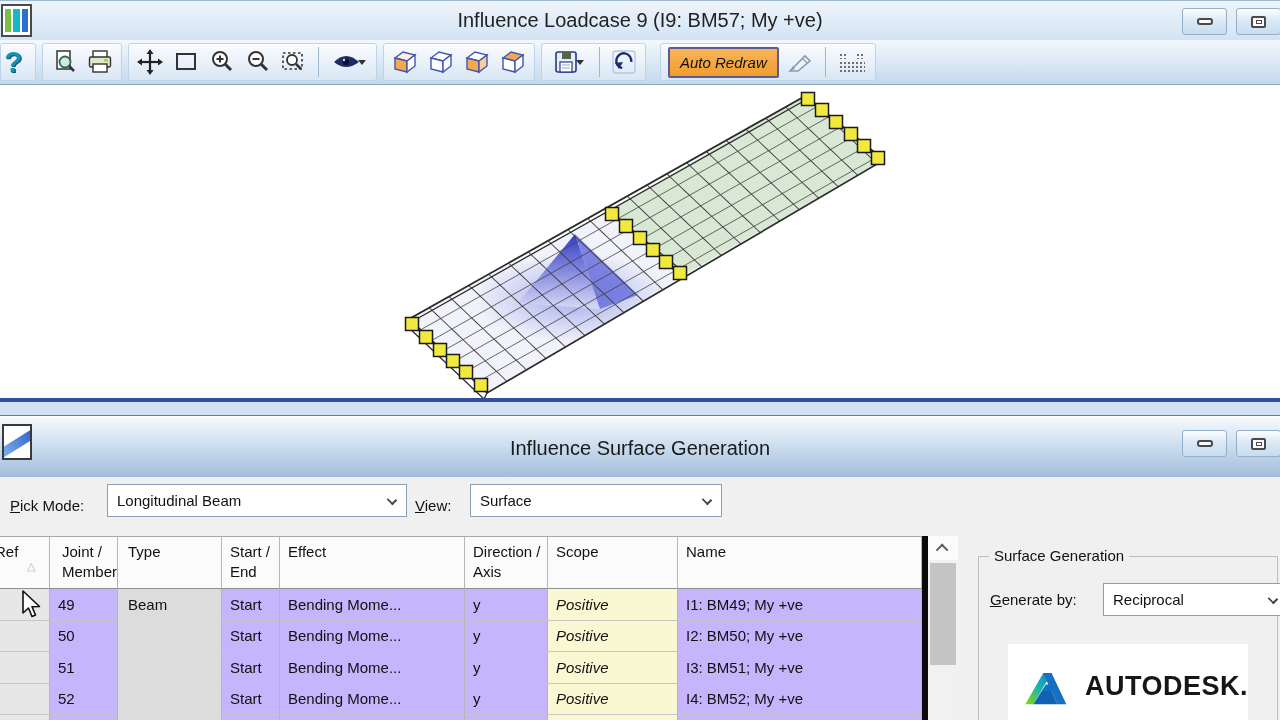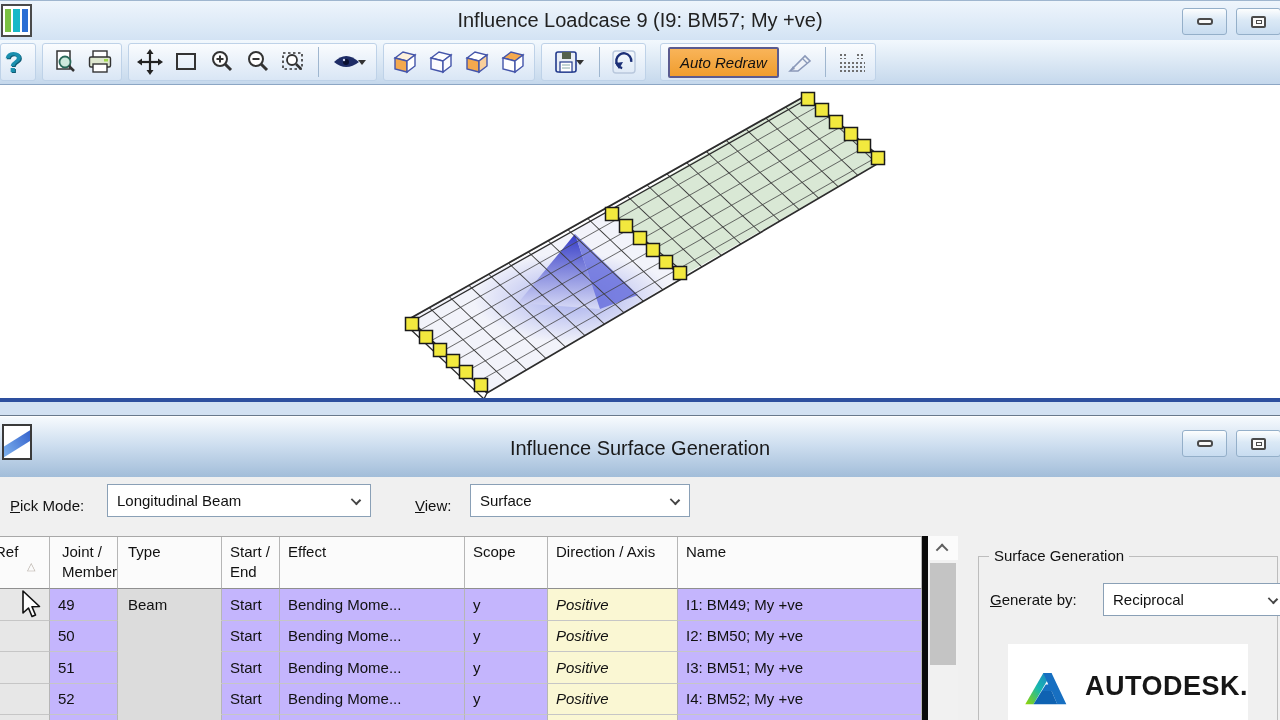--- a/index.html
+++ b/index.html
@@ -323,26 +323,26 @@
     <div class="abs cap-btn" style="left:1236px; top:13px;">
       <span class="glyph-max">
           <i></i>
         </span>
     </div>
   </div>
 
   <div class="abs bw-body">
 
     <span class="abs mnemonic" style="left:10px; top:20px;">Pick Mode:</span>
-    <div class="abs combo" style="left:107px; top:7px; width:264px;">
+    <div class="abs combo" style="left:107px; top:7px; width:300px;">
       <span>Longitudinal Beam</span>
       <span class="chev"></span>
     </div>
     <span class="abs mnemonic" style="left:415px; top:20px;">View:</span>
-    <div class="abs combo" style="left:470px; top:7px; width:220px;">
+    <div class="abs combo" style="left:470px; top:7px; width:252px;">
       <span>Surface</span>
       <span class="chev"></span>
     </div>
 
     <div class="abs fieldset" style="left:978px; top:79px;"></div>
     <span class="abs fs-label" style="top:70px;">Surface Generation</span>
     <span class="abs mnemonic" style="left:990px; top:114px;">Generate by:</span>
     <div class="abs combo" style="left:1103px; top:106px; width:185px;">
       <span>Reciprocal</span>
       <span class="chev"></span>
@@ -361,24 +361,24 @@
     <div class="cell hcell" style="padding-left:10px;">
         <span>Type</span>
       </div>
     <div class="cell hcell">
         <span>Start / End</span>
       </div>
     <div class="cell hcell">
         <span>Effect</span>
       </div>
     <div class="cell hcell">
+        <span>Direction / Axis</span>
+      </div>
+    <div class="cell hcell">
         <span>Scope</span>
-      </div>
-    <div class="cell hcell">
-        <span>Direction / Axis</span>
       </div>
     <div class="cell hcell">
         <span>Name</span>
       </div>
 
     <div class="cell c-ref"></div>
     <div class="cell">
         <span>49</span>
       </div>
     <div class="cell c-type merged" style="padding-left:10px;">

